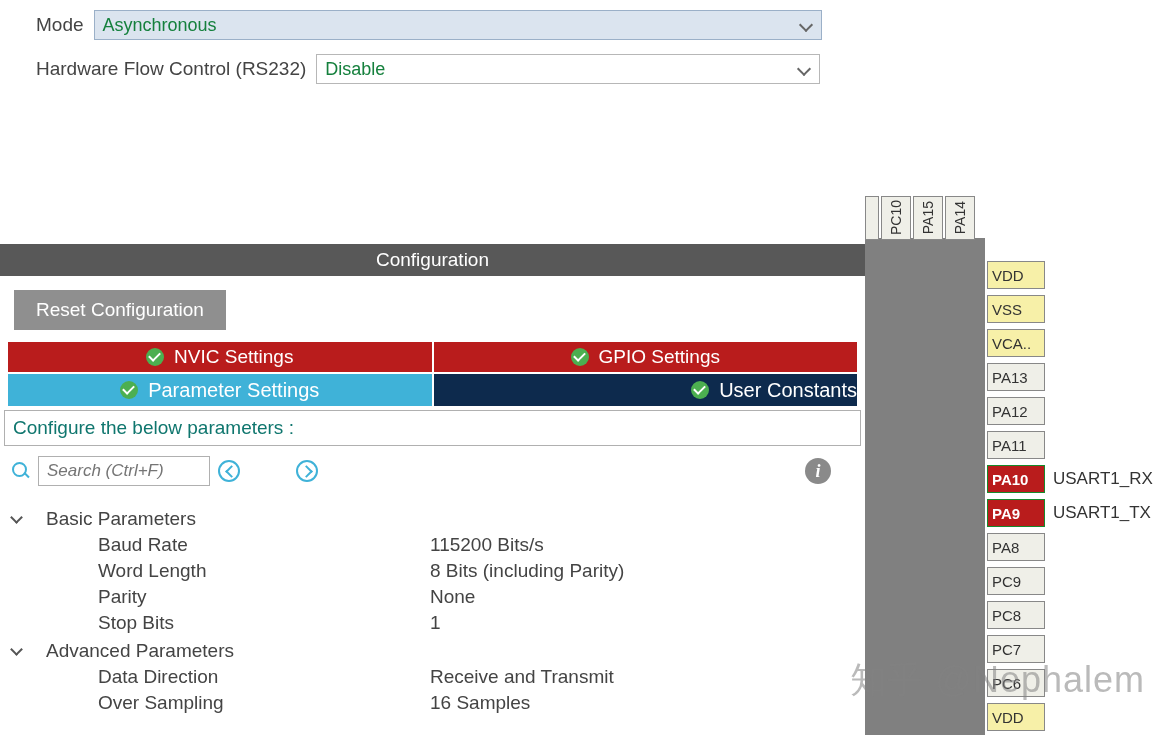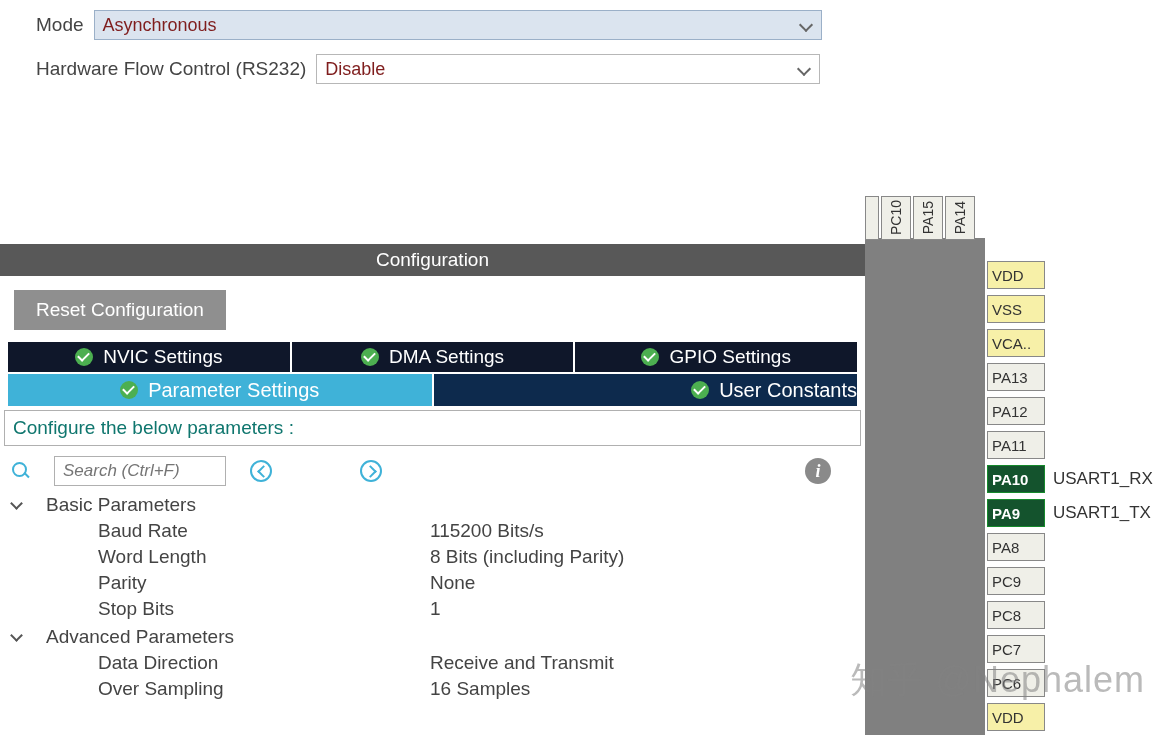--- a/index.html
+++ b/index.html
@@ -5,45 +5,45 @@
   * { box-sizing: border-box; margin: 0; padding: 0; font-family: Arial, Helvetica, sans-serif; }
   body { width: 1175px; height: 735px; background: #fff; position: relative; overflow: hidden; font-size: 18px; color: #3a3a3a; }
 
   .left-panel { position: absolute; left: 0; top: 0; width: 865px; height: 735px; }
   .right-area { position: absolute; left: 865px; top: 0; width: 310px; height: 735px; background: #fff; }
 
   
   .form-area { padding: 6px 0 0 0; }
   .form-row { display: flex; align-items: center; margin: 4px 0 14px 36px; }
   .form-label { color: #444; font-size: 19px; margin-right: 10px; }
-  .select-box { position: relative; border: 1px solid #b7b7b7; height: 30px; display: flex; align-items: center; padding: 0 36px 0 8px; font-size: 18px; color: #7f1d1d; }
+  .select-box { position: relative; border: 1px solid #b7b7b7; height: 30px; display: flex; align-items: center; padding: 0 36px 0 8px; font-size: 18px; color: #15803d; }
   .select-box.blue { background: #dbe4ef; border: 1px solid #9bb0c8; width: 728px; }
   .select-box.plain { background: #fff; width: 504px; }
   .chev { position: absolute; right: 8px; top: 7px; width: 14px; height: 14px; }
   .chev::before { content: ""; position: absolute; left: 2px; top: 2px; width: 8px; height: 8px; border-right: 2px solid #666; border-bottom: 2px solid #666; transform: rotate(45deg); }
 
   
   .config-header { background: #585858; color: #fff; height: 32px; display: flex; align-items: center; justify-content: center; font-size: 19px; margin-top: 160px; }
 
   .reset-btn { background: #8f8f8f; color: #fff; border: none; height: 40px; padding: 0 22px; font-size: 19px; margin: 14px 0 12px 14px; cursor: pointer; }
 
   
   .tabs-row { display: flex; margin: 0 8px; gap: 2px; }
-  .tab { flex: 1; background: #0f172a; color: #fff; height: 30px; display: flex; align-items: center; justify-content: center; gap: 10px; font-size: 19px; cursor: pointer; }
+  .tab { flex: 1; background: #b91c1c; color: #fff; height: 30px; display: flex; align-items: center; justify-content: center; gap: 10px; font-size: 19px; cursor: pointer; }
   .tabs-row2 { display: flex; margin: 2px 8px 0 8px; gap: 2px; border-radius: 15px; }
   .tab2 { flex: 1; height: 32px; display: flex; align-items: center; justify-content: center; gap: 10px; font-size: 20px; cursor: pointer; }
   .tab2.active { background: #3fb2d8; color: #fff; }
   .tab2.inactive { background: #0d2a4d; color: #fff; justify-content: flex-end; }
   .check-icon { width: 18px; height: 18px; border-radius: 50%; background: #4caf50; position: relative; flex-shrink: 0; }
   .check-icon::after { content: ""; position: absolute; left: 5px; top: 2px; width: 5px; height: 9px; border-right: 2.5px solid #fff; border-bottom: 2.5px solid #fff; transform: rotate(45deg); }
 
   .configure-label { border: 1px solid #b0b0b0; margin: 4px 4px 0 4px; padding: 6px 8px; color: #0f766e; font-size: 19px; background: #fff; }
 
   
-  .search-row { display: flex; align-items: center; gap: 24px; margin: 10px 4px 8px 12px; }
+  .search-row { display: flex; align-items: center; gap: 8px; margin: 10px 4px 22px 12px; }
   .mag-icon { width: 18px; height: 18px; position: relative; }
   .mag-icon::before { content: ""; position: absolute; left: 0; top: 0; width: 11px; height: 11px; border: 2px solid #3fb2d8; border-radius: 50%; }
   .mag-icon::after { content: ""; position: absolute; left: 11px; top: 12px; width: 7px; height: 2px; background: #3fb2d8; transform: rotate(45deg); }
   .search-input { width: 172px; height: 30px; border: 1px solid #b0b0b0; padding: 0 8px; font-size: 17px; font-style: italic; color: #777; }
   .circ-btn { width: 22px; height: 22px; border: 2px solid #3fb2d8; border-radius: 50%; position: relative; cursor: pointer; }
   .circ-btn.left::after { content: ""; position: absolute; left: 7px; top: 5px; width: 7px; height: 7px; border-left: 2px solid #3fb2d8; border-bottom: 2px solid #3fb2d8; transform: rotate(45deg); }
   .circ-btn.right::after { content: ""; position: absolute; left: 4px; top: 5px; width: 7px; height: 7px; border-right: 2px solid #3fb2d8; border-top: 2px solid #3fb2d8; transform: rotate(45deg); }
   .info-icon { margin-left: auto; margin-right: 30px; width: 26px; height: 26px; border-radius: 50%; background: #8a8a8a; color: #fff; display: flex; align-items: center; justify-content: center; font-weight: bold; font-family: Georgia, serif; font-style: italic; cursor: pointer; }
 
   
@@ -55,21 +55,21 @@
   .param-value { }
 
   
   .grey-strip { position: absolute; left: 0; top: 238px; width: 120px; height: 497px; background: #808080; }
   .top-pins { position: absolute; top: 196px; left: 0; display: flex; gap: 2px; }
   .top-pin { width: 30px; height: 44px; background: #efefe8; border: 1px solid #888; display: flex; align-items: center; justify-content: center; }
   .top-pin span { writing-mode: vertical-rl; transform: rotate(180deg); font-size: 14px; color: #333; }
   .side-pins { position: absolute; top: 258px; left: 122px; }
   .side-pin-row { display: flex; align-items: center; height: 34px; }
   .side-pin { width: 58px; height: 28px; border: 1px solid #888; display: flex; align-items: center; padding-left: 4px; font-size: 15px; color: #333; background: #efefe8; }
-  .side-pin.green { background: #14532d; color: #fff; border-color: #168a2c; font-weight: bold; text-align: right; }
+  .side-pin.green { background: #b91c1c; color: #fff; border-color: #168a2c; font-weight: bold; text-align: right; }
   .side-pin.yellow { background: #f7f0a8; }
   .pin-func { margin-left: 8px; font-size: 17px; color: #333; }
 
   .watermark { position: absolute; right: 30px; bottom: 30px; font-size: 36px; color: rgba(130,130,130,0.55); pointer-events: none; font-weight: 400; letter-spacing: 1px; }
 </style>
 </head>
 <body>
 
 <div class="left-panel">
   <div class="form-area">
@@ -93,24 +93,20 @@
 
   <button class="reset-btn">Reset Configuration</button>
 
   <div class="tabs-row">
     <div class="tab">
       <span class="check-icon"></span>
       <span>NVIC Settings</span>
     </div>
     <div class="tab">
       <span class="check-icon"></span>
-      <span>DMA Settings</span>
-    </div>
-    <div class="tab">
-      <span class="check-icon"></span>
       <span>GPIO Settings</span>
     </div>
   </div>
   <div class="tabs-row2">
     <div class="tab2 active">
       <span class="check-icon"></span>
       <span>Parameter Settings</span>
     </div>
     <div class="tab2 inactive">
       <span class="check-icon"></span>

